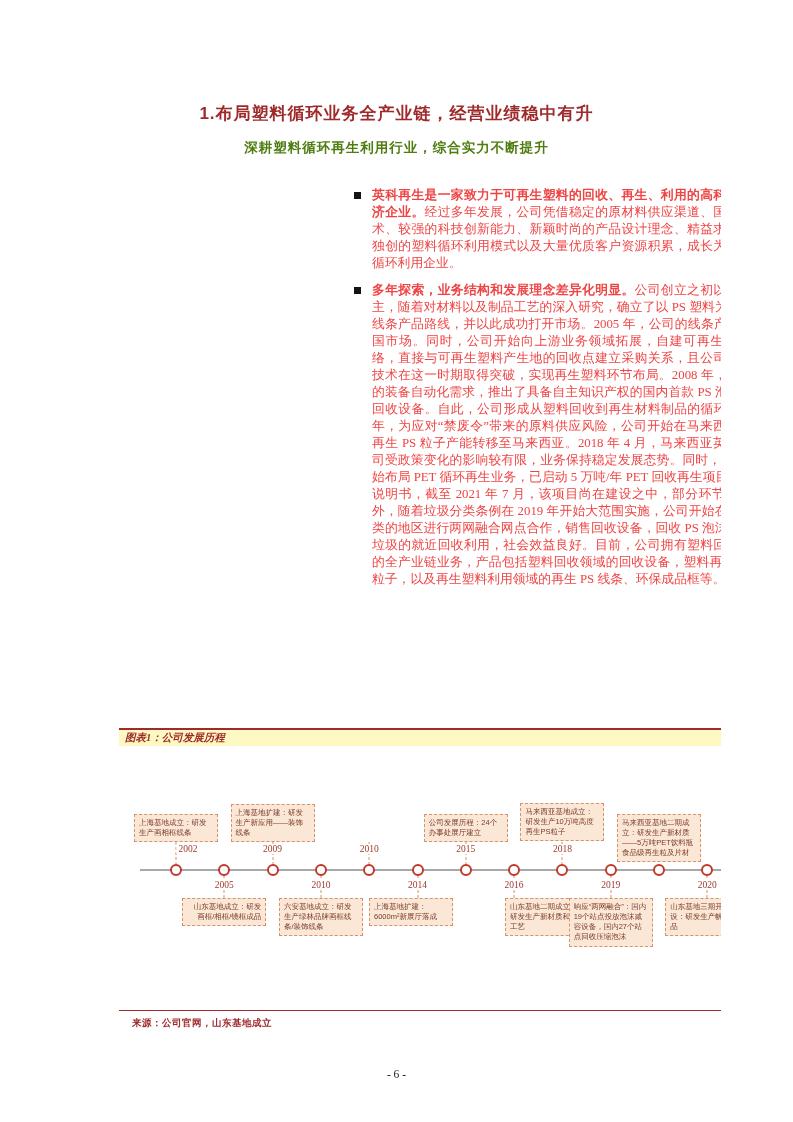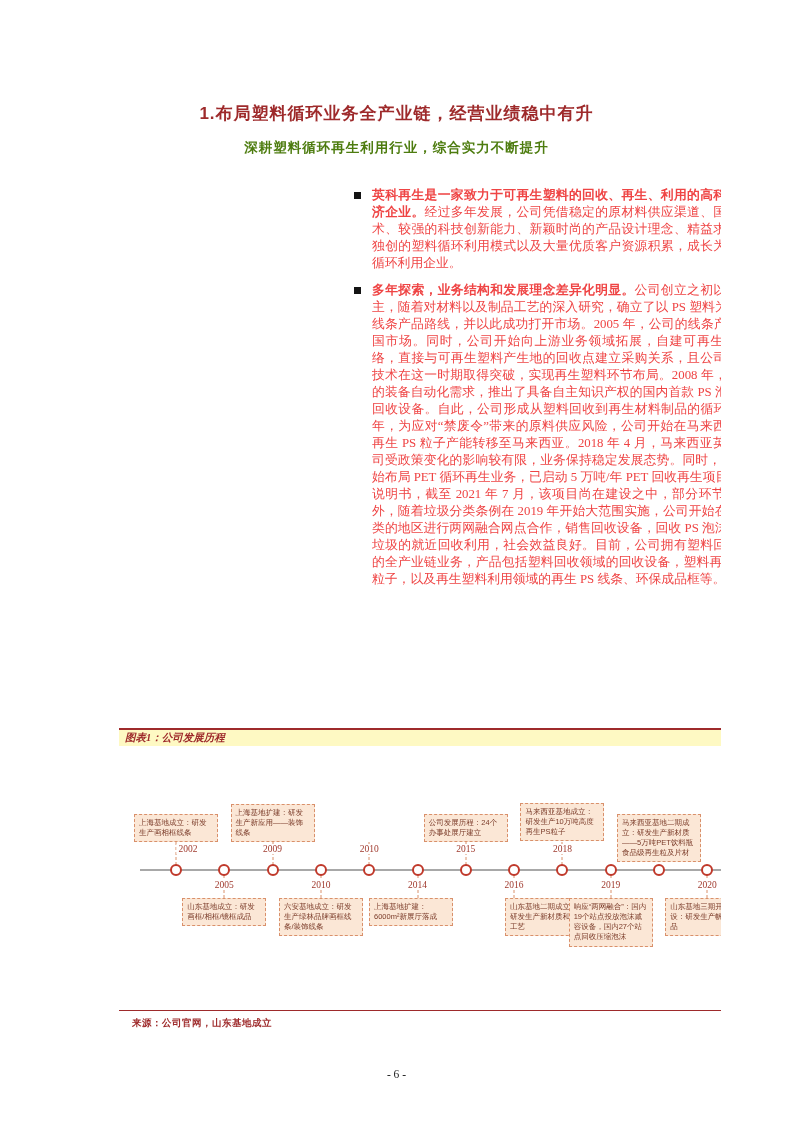--- a/index.html
+++ b/index.html
@@ -78,21 +78,21 @@
   <div class="tl-canvas">
     <div class="tl-axis"></div>
     <div class="tl-arrow"></div>
   <div class="tl-conn" style="left: 56px; top: 89px; height: 23px;"></div>
       <div class="tl-year" style="left: 56px; top: 91px; margin-left: 12px;">2002</div>
       <div class="tl-dot" style="left: 56px; top: 117px;"></div>
       <div class="tl-box" style="left: 14px; bottom: 163px;">上海基地成立：研发生产画相框线条</div>
       <div class="tl-conn" style="left: 104.3px; top: 122px; height: 23px;"></div>
       <div class="tl-year" style="left: 104.3px; top: 127px;">2005</div>
       <div class="tl-dot" style="left: 104.3px; top: 117px;"></div>
-      <div class="tl-box" style="left: 62.3px; top: 145px;">山东基地成立：研发画框/相框/镜框成品</div>
+      <div class="tl-box" style="left: 62.3px; top: 145px; text-align: right;">山东基地成立：研发画框/相框/镜框成品</div>
       <div class="tl-conn" style="left: 152.6px; top: 89px; height: 23px;"></div>
       <div class="tl-year" style="left: 152.6px; top: 91px;">2009</div>
       <div class="tl-dot" style="left: 152.6px; top: 117px;"></div>
       <div class="tl-box" style="left: 110.6px; bottom: 163px;">上海基地扩建：研发生产新应用——装饰线条</div>
       <div class="tl-conn" style="left: 200.9px; top: 122px; height: 23px;"></div>
       <div class="tl-year" style="left: 200.9px; top: 127px;">2010</div>
       <div class="tl-dot" style="left: 200.9px; top: 117px;"></div>
       <div class="tl-box" style="left: 158.9px; top: 145px;">六安基地成立：研发生产绿林品牌画框线条/装饰线条</div>
       <div class="tl-conn" style="left: 249.2px; top: 89px; height: 23px;"></div>
       <div class="tl-year" style="left: 249.2px; top: 91px;">2010</div>

